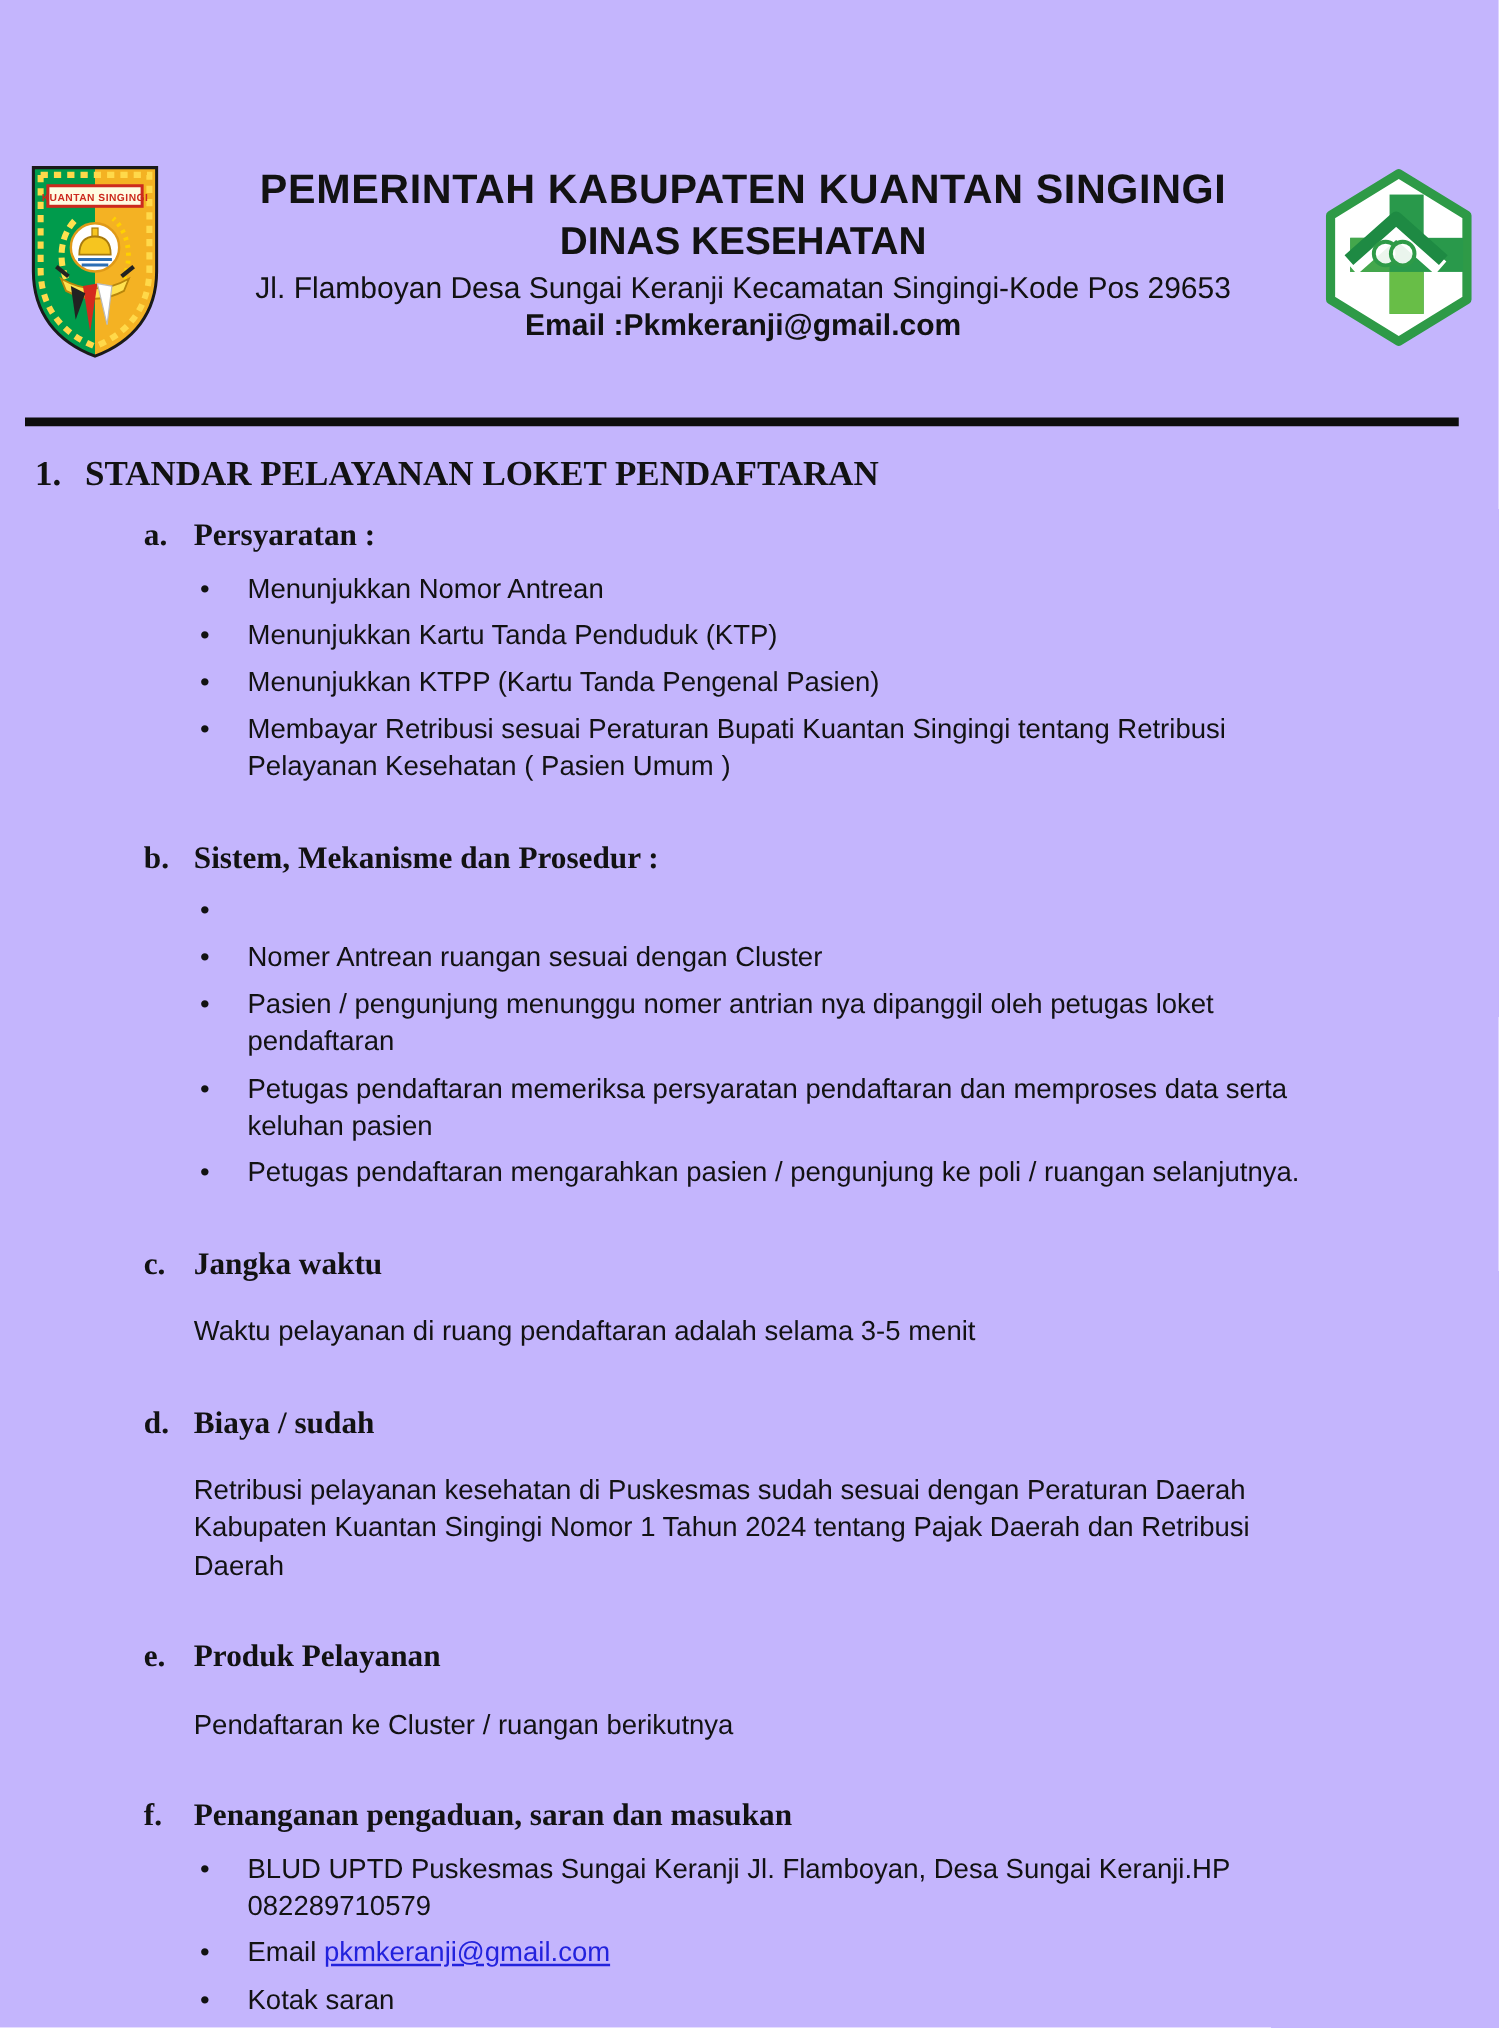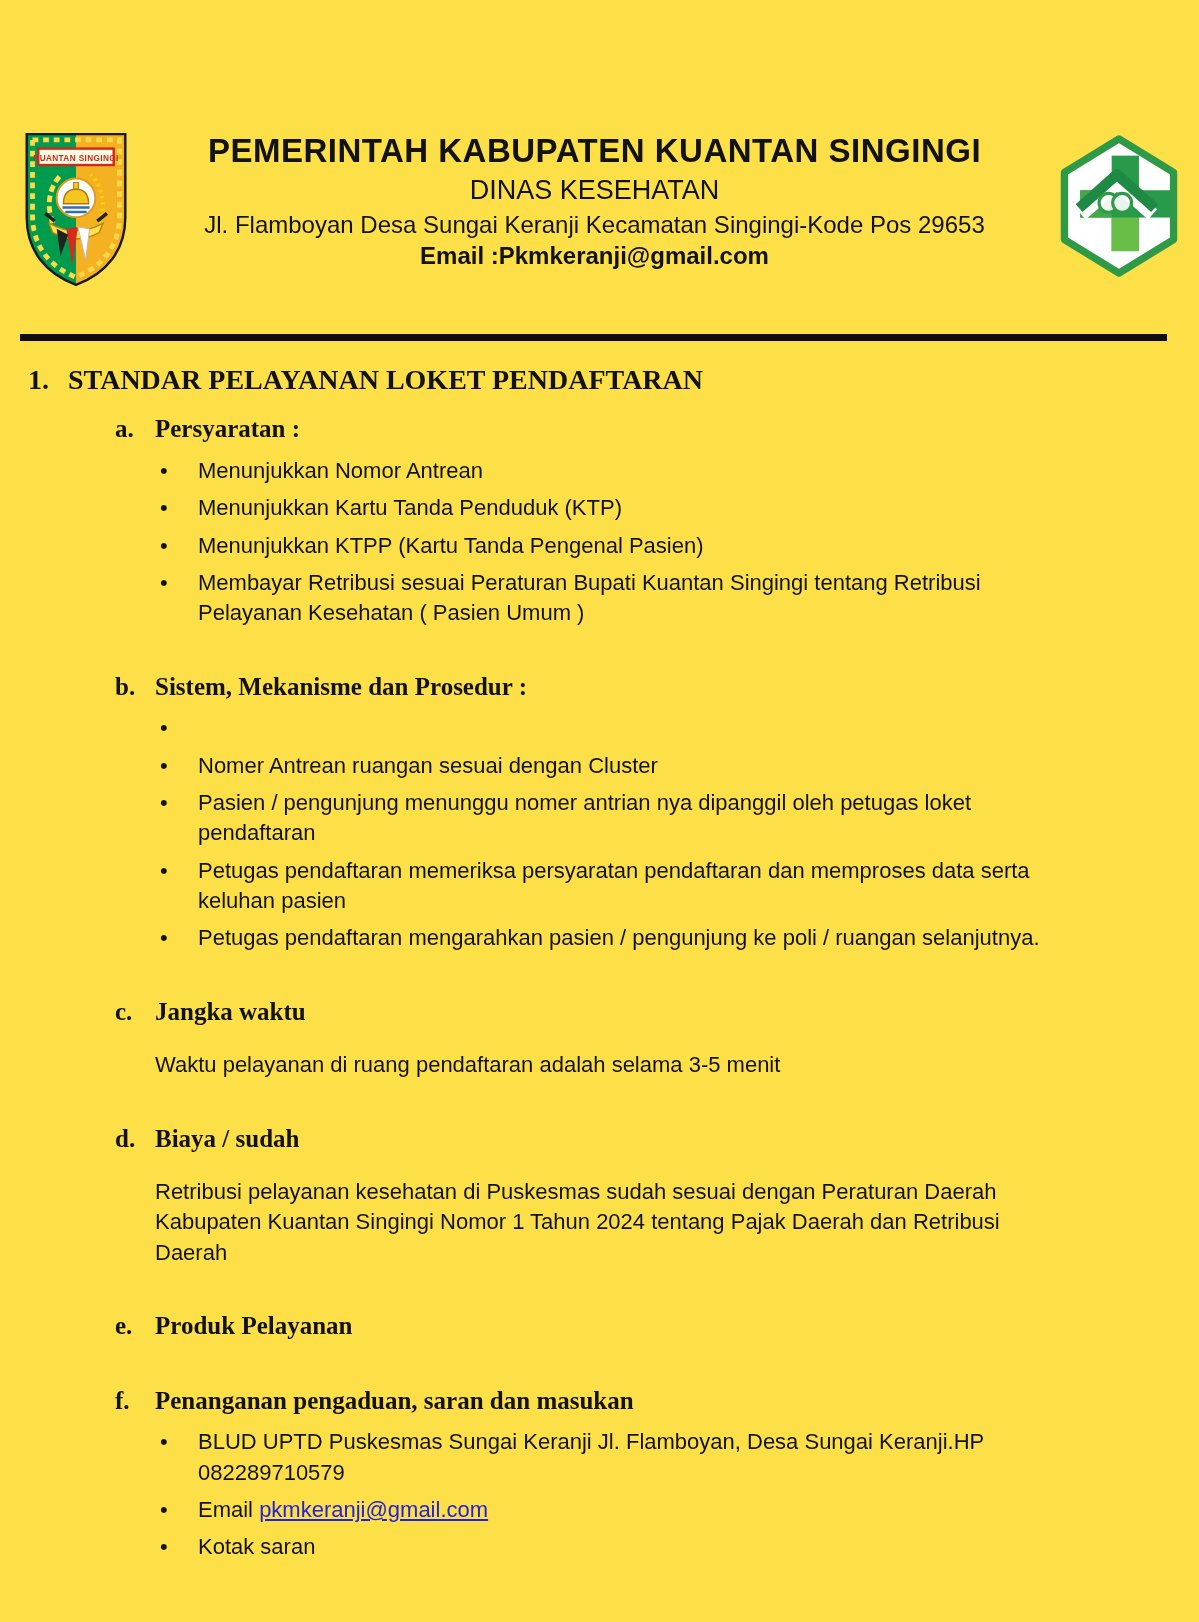--- a/index.html
+++ b/index.html
@@ -1,26 +1,26 @@
 <!DOCTYPE html>
 <html><head>
 <meta charset="utf-8">
 <style>
   html,body { margin:0; padding:0; background:#ffffff; }
   .page {
-    position:relative; width:1199px; height:1622px; background:#fde047;
+    position:relative; width:1199px; height:1622px; background:#c4b5fd;
     font-family:"Liberation Sans", sans-serif; color:#121212; overflow:hidden;
   }
 
   
   .letterhead { position:absolute; top:128px; left:18px; right:16px; display:flex; align-items:flex-start; }
   .crest { width:116px; height:163px; flex:none; }
   .head-center { flex:1; text-align:center; padding-top:2px; min-width:0; }
   .h-line1 { font-size:33px; font-weight:bold; line-height:1.30; letter-spacing:.5px; white-space:nowrap; }
-  .h-line2 { font-size:27px; font-weight:normal; line-height:1.28; }
+  .h-line2 { font-size:31px; font-weight:bold; line-height:1.28; }
   .h-line3 { font-size:30px; font-weight:bold; line-height:1.34; white-space:nowrap; }
   .h-addr  { font-size:24px; line-height:1.28; margin-top:3px; }
   .h-email { font-size:24px; font-weight:bold; line-height:1.28; }
   .pusk { width:128px; height:148px; flex:none; margin-top:4px; }
 
   .divider { position:absolute; top:334px; left:20px; width:1147px; height:7px; background:#0d0d0d; }
 
   
   .content { position:absolute; top:362px; left:28px; width:1090px; }
   .doc-title { display:flex; font-family:"Liberation Serif", serif; font-weight:bold; font-size:28px; line-height:1.3; }
@@ -165,20 +165,21 @@
         <span>Biaya / sudah</span>
       </div>
       <div class="sec-body">Retribusi pelayanan kesehatan di Puskesmas sudah sesuai dengan Peraturan Daerah Kabupaten Kuantan Singingi Nomor 1 Tahun 2024 tentang Pajak Daerah dan Retribusi Daerah</div>
     </div>
 
     <div class="section">
       <div class="sec-head">
         <span class="sec-label">e.</span>
         <span>Produk Pelayanan</span>
       </div>
+      <div class="sec-body">Pendaftaran ke Cluster / ruangan berikutnya</div>
     </div>
 
     <div class="section">
       <div class="sec-head">
         <span class="sec-label">f.</span>
         <span>Penanganan pengaduan, saran dan masukan</span>
       </div>
       <div class="bullets">
         <div class="bullet">
           <span class="dot">•</span>

